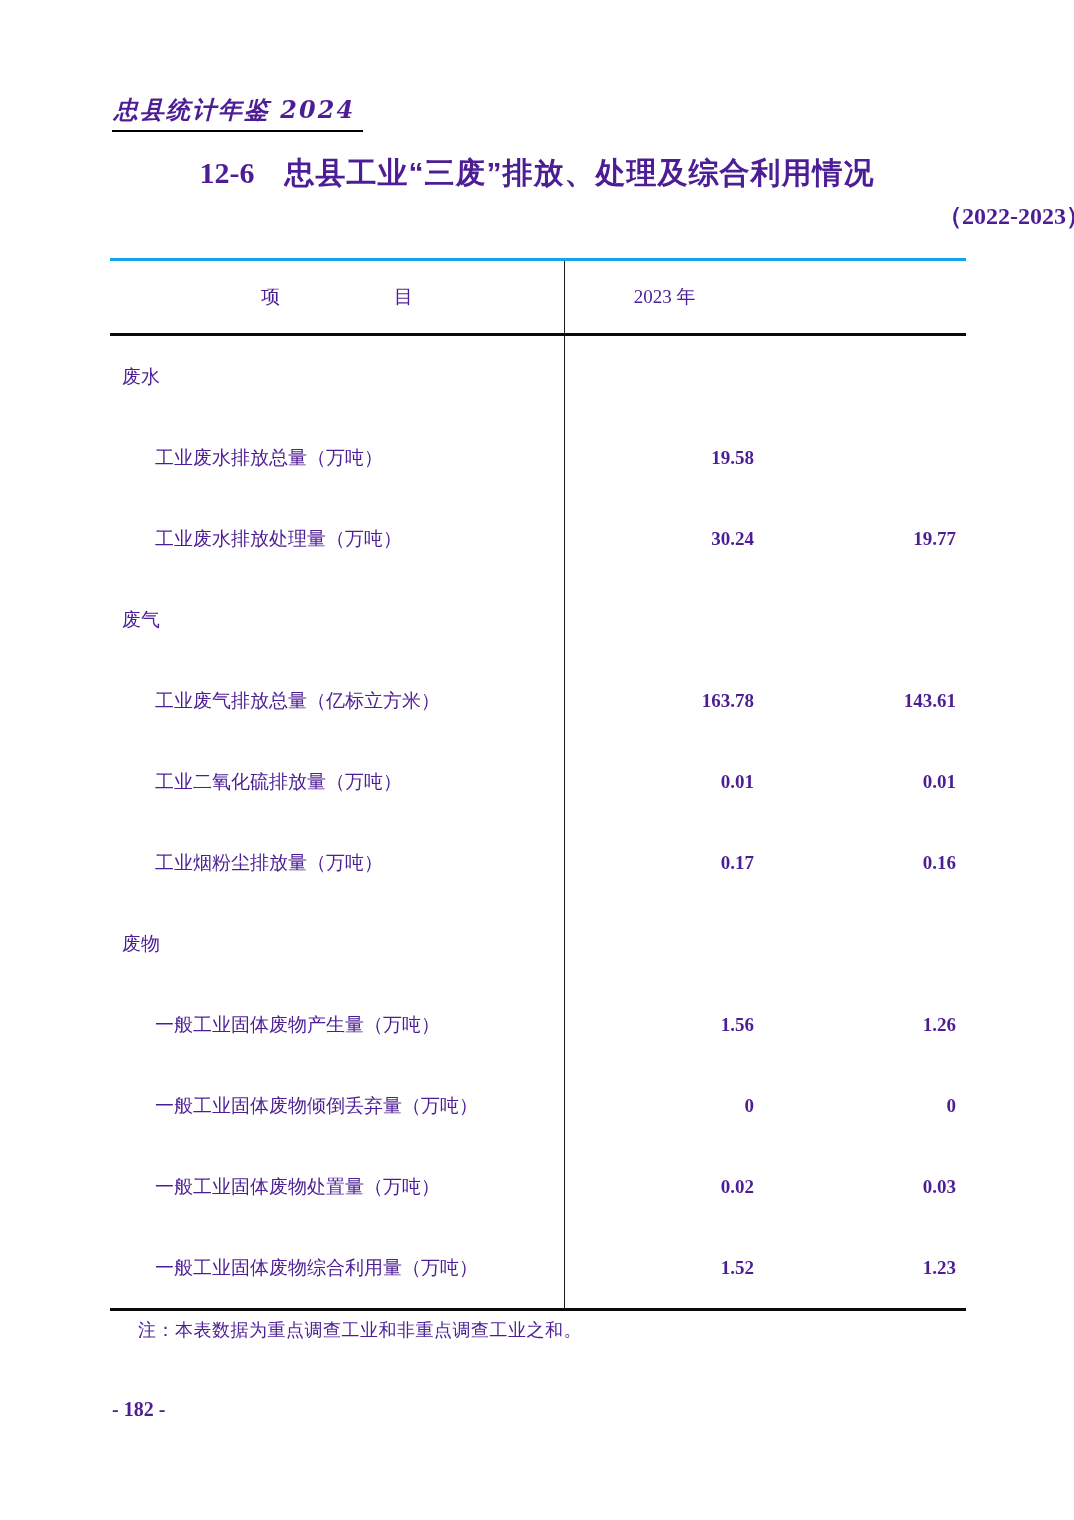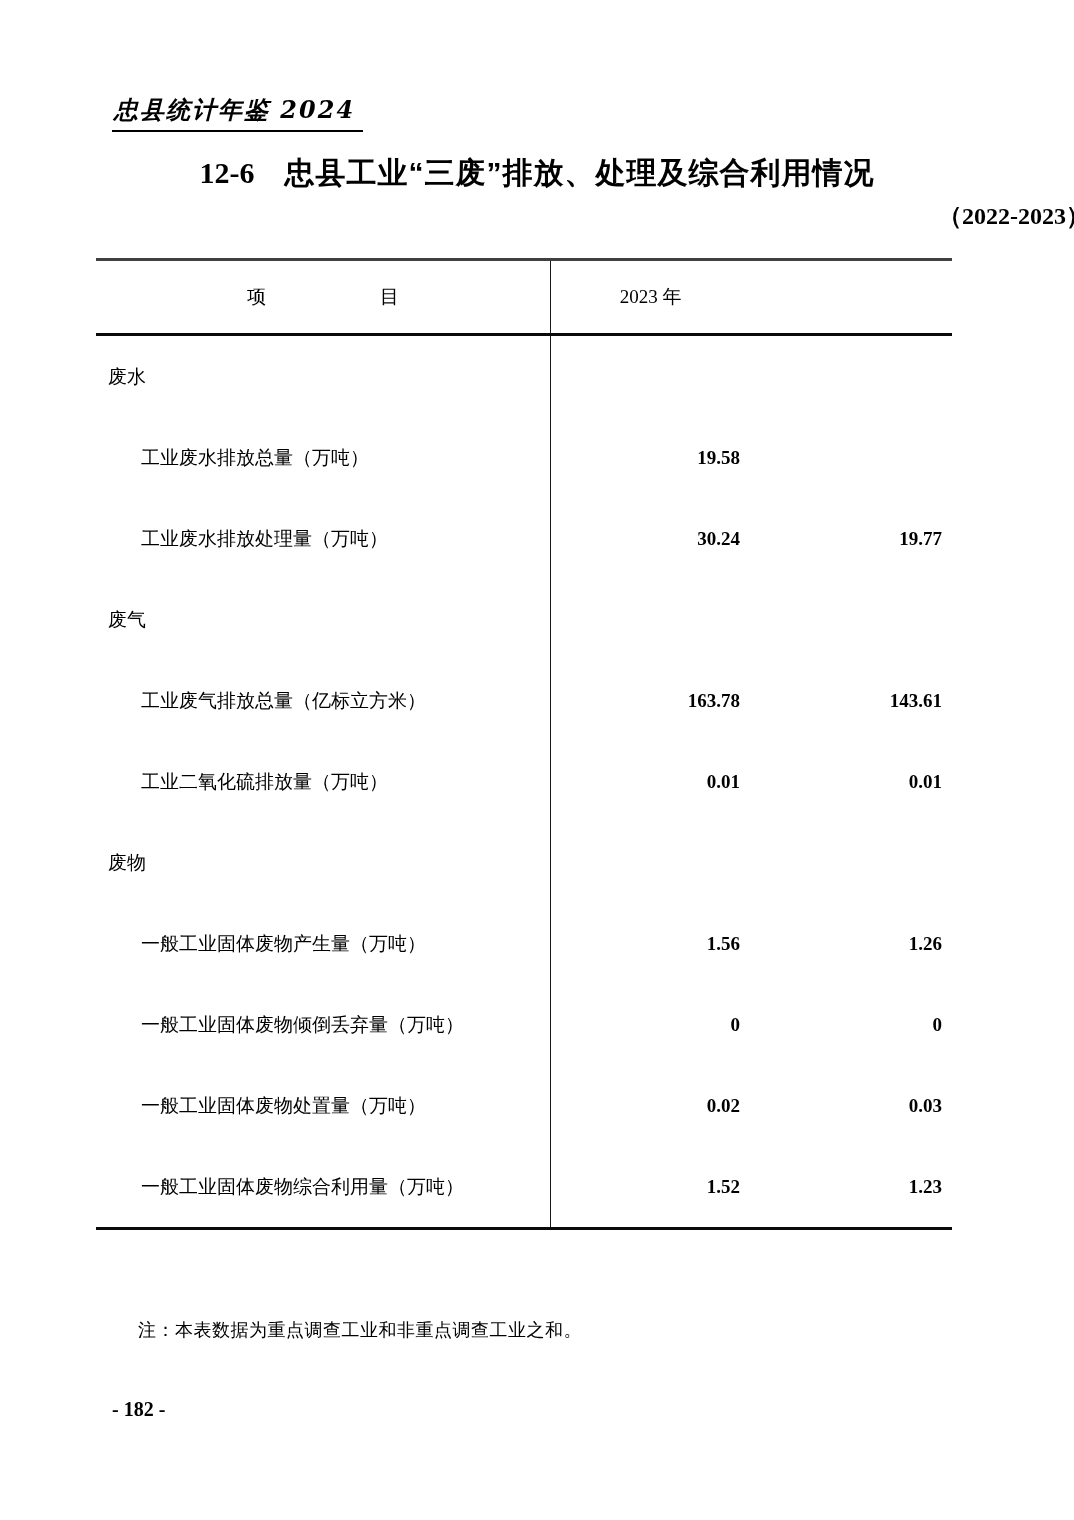--- a/index.html
+++ b/index.html
@@ -5,21 +5,21 @@
   html, body {
     margin: 0;
     padding: 0;
     background: #ffffff;
   }
   .page {
     position: relative;
     width: 1074px;
     height: 1520px;
     background: #ffffff;
-    color: #000000;
+    color: #4c1d95;
     font-family: "Liberation Serif", "DejaVu Serif", serif;
     overflow: hidden;
   }
 
   
   .book-title {
     position: absolute;
     left: 112px;
     top: 94px;
     font-family: "DejaVu Serif", serif;
@@ -54,24 +54,24 @@
     left: 16px;
     width: 1074px;
     text-align: right;
     font-weight: 700;
     font-size: 24px;
   }
 
   
   .dtable {
     position: absolute;
-    left: 96px;
+    left: 110px;
     top: 258px;
     width: 856px;
-    border-top: 3px solid #404040;
+    border-top: 3px solid #0ea5e9;
     border-bottom: 3px solid #0a0a0a;
   }
   .thead {
     display: grid;
     grid-template-columns: 455px 199px 202px;
     height: 72px;
     border-bottom: 3px solid #0a0a0a;
   }
   .hcell {
     display: flex;
@@ -161,20 +161,25 @@
     <div class="trow">
       <div class="cell label">工业废气排放总量（亿标立方米）</div>
       <div class="cell val">163.78</div>
       <div class="cell val">143.61</div>
     </div>
     <div class="trow">
       <div class="cell label">工业二氧化硫排放量（万吨）</div>
       <div class="cell val">0.01</div>
       <div class="cell val">0.01</div>
     </div>
+    <div class="trow">
+      <div class="cell label">工业烟粉尘排放量（万吨）</div>
+      <div class="cell val">0.17</div>
+      <div class="cell val">0.16</div>
+    </div>
     <div class="trow cat">
       <div class="cell label">废物</div>
       <div class="cell val"></div>
       <div class="cell val"></div>
     </div>
     <div class="trow">
       <div class="cell label">一般工业固体废物产生量（万吨）</div>
       <div class="cell val">1.56</div>
       <div class="cell val">1.26</div>
     </div>

